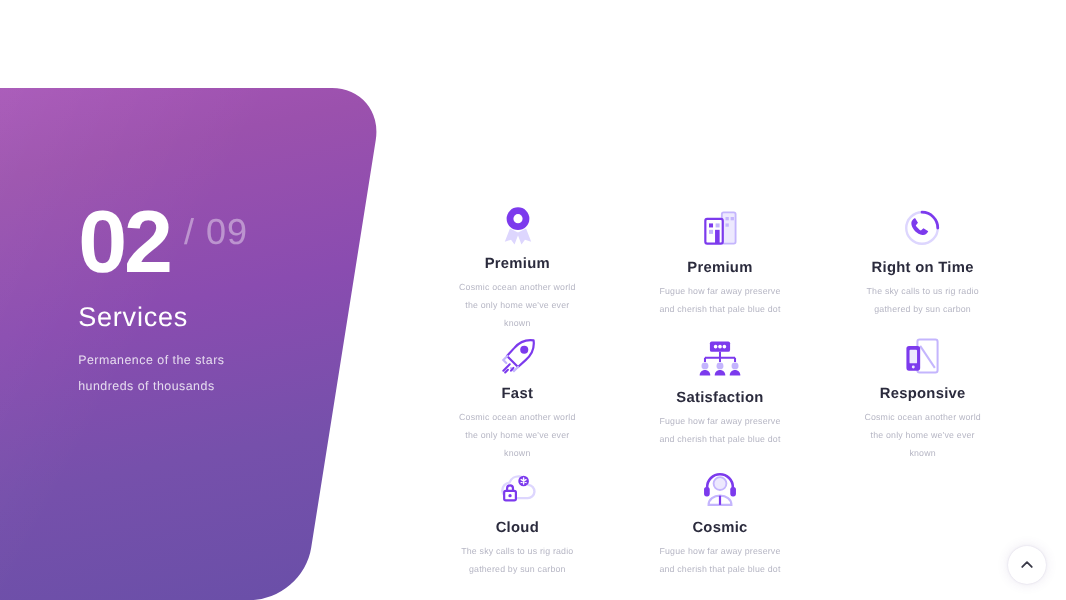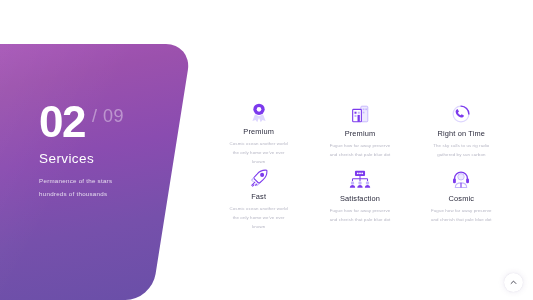--- a/index.html
+++ b/index.html
@@ -91,21 +91,21 @@
   .card-icon {
     height:24px;
     display:flex;
     align-items:center;
     justify-content:center;
     margin-bottom:3px;
   }
   .card-icon svg { display:block; }
   .card-title {
     font-size:7.4px;
-    font-weight:400;
+    font-weight:700;
     color:#2b2b3d;
     letter-spacing:.15px;
     margin-bottom:3px;
   }
   .card-desc {
     font-size:4.4px;
     line-height:2.05;
     color:#b6b6c4;
     letter-spacing:.1px;
     max-width:84px;
@@ -236,21 +236,56 @@
       </svg>
     </div>
     <div class="card-title">Satisfaction</div>
     <div class="card-desc">
       <span>Fugue how far away preserve</span>
       <span>and cherish that pale blue dot</span>
       <span></span>
     </div>
   </div>
 
-
+  <div class="service-card">
+    <div class="card-icon">
+      <svg width="22" height="22" viewBox="0 0 24 24" fill="none">
+        <rect x="9.5" y="3" width="11" height="18" rx="1.2" fill="#ffffff" stroke="#c4b5fd" stroke-width="1.1"></rect>
+        <path d="M11 6.5 19 18.5" stroke="#c4b5fd" stroke-width="1.1"></path>
+        <rect x="3.5" y="6.5" width="7.5" height="13.5" rx="1.4" fill="#7c3aed"></rect>
+        <rect x="5.2" y="8.6" width="4.1" height="7.4" rx=".5" fill="#ede9fe"></rect>
+        <circle cx="7.25" cy="18" r=".8" fill="#ede9fe"></circle>
+      </svg>
+    </div>
+    <div class="card-title">Responsive</div>
+    <div class="card-desc">
+      <span>Cosmic ocean another world</span>
+      <span>the only home we've ever</span>
+      <span>known</span>
+    </div>
+  </div>
+
+  <div class="service-card">
+    <div class="card-icon">
+      <svg width="23" height="22" viewBox="0 0 24 24" fill="none">
+        <path d="M8.5 17.5h9.2a3.6 3.6 0 0 0 .4-7.2 5.3 5.3 0 0 0-10.2-1.2 3.7 3.7 0 0 0 .6 8.4z" fill="none" stroke="#ddd6fe" stroke-width="1.3" stroke-linejoin="round"></path>
+        <circle cx="15.6" cy="8.2" r="2.9" fill="#7c3aed"></circle>
+        <path d="M15.6 6.6v3.2M14.3 7.4l2.6 1.6M14.3 9l2.6-1.6" stroke="#ffffff" stroke-width=".8" stroke-linecap="round"></path>
+        <rect x="5" y="13.6" width="6.4" height="5.2" rx=".9" fill="#ffffff" stroke="#7c3aed" stroke-width="1.2"></rect>
+        <path d="M6.6 13.6v-1.4a1.6 1.6 0 0 1 3.2 0v1.4" stroke="#7c3aed" stroke-width="1.2" fill="none"></path>
+        <circle cx="8.2" cy="16.2" r=".9" fill="#7c3aed"></circle>
+      </svg>
+    </div>
+    <div class="card-title">Cloud</div>
+    <div class="card-desc">
+      <span>The sky calls to us rig radio</span>
+      <span>gathered by sun carbon</span>
+      <span></span>
+    </div>
+  </div>
 
   <div class="service-card">
     <div class="card-icon">
       <svg width="22" height="22" viewBox="0 0 24 24" fill="none">
         <path d="M5 13v-1.5a7 7 0 0 1 14 0V13" stroke="#7c3aed" stroke-width="1.4" fill="none" stroke-linecap="round"></path>
         <circle cx="12" cy="9.6" r="3.5" fill="#ede9fe" stroke="#c4b5fd" stroke-width="1"></circle>
         <rect x="3.3" y="11.4" width="3.1" height="5.2" rx="1.4" fill="#7c3aed"></rect>
         <rect x="17.6" y="11.4" width="3.1" height="5.2" rx="1.4" fill="#7c3aed"></rect>
         <path d="M5.8 21.2c0-3.2 2.8-5 6.2-5s6.2 1.8 6.2 5z" fill="none" stroke="#c4b5fd" stroke-width="1.2"></path>
         <path d="M12 16.2v5" stroke="#7c3aed" stroke-width="1.2"></path>

